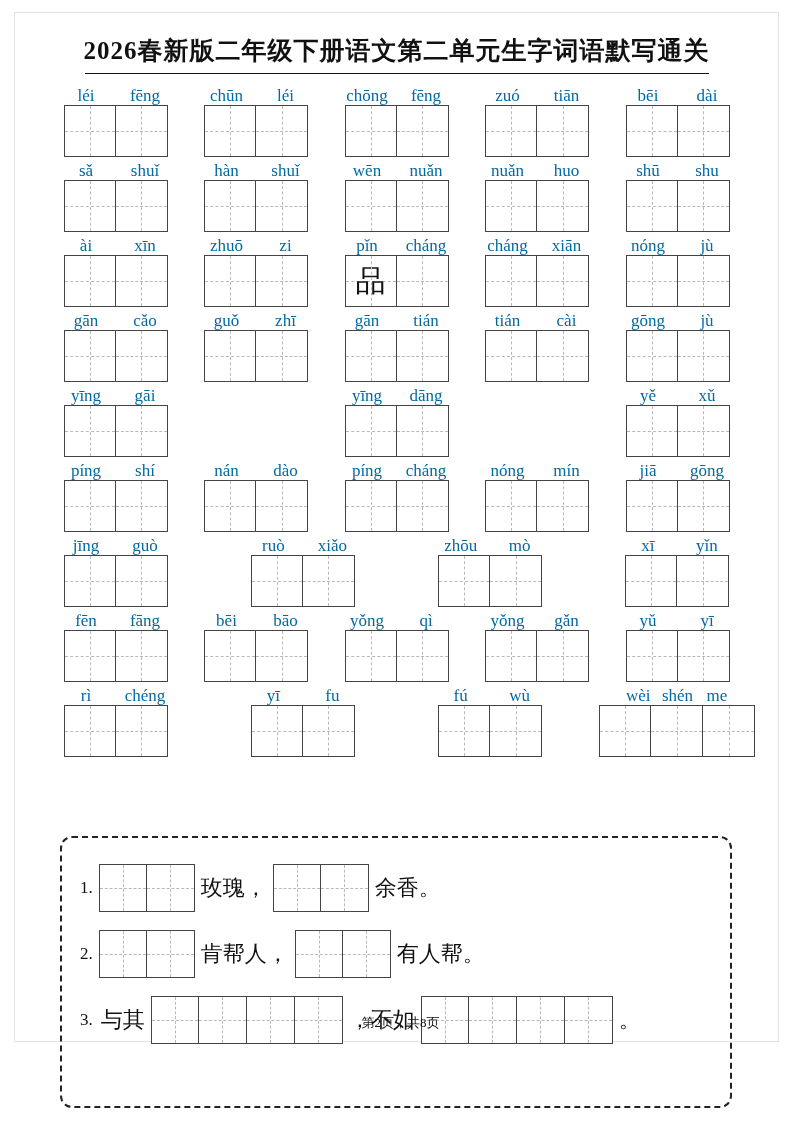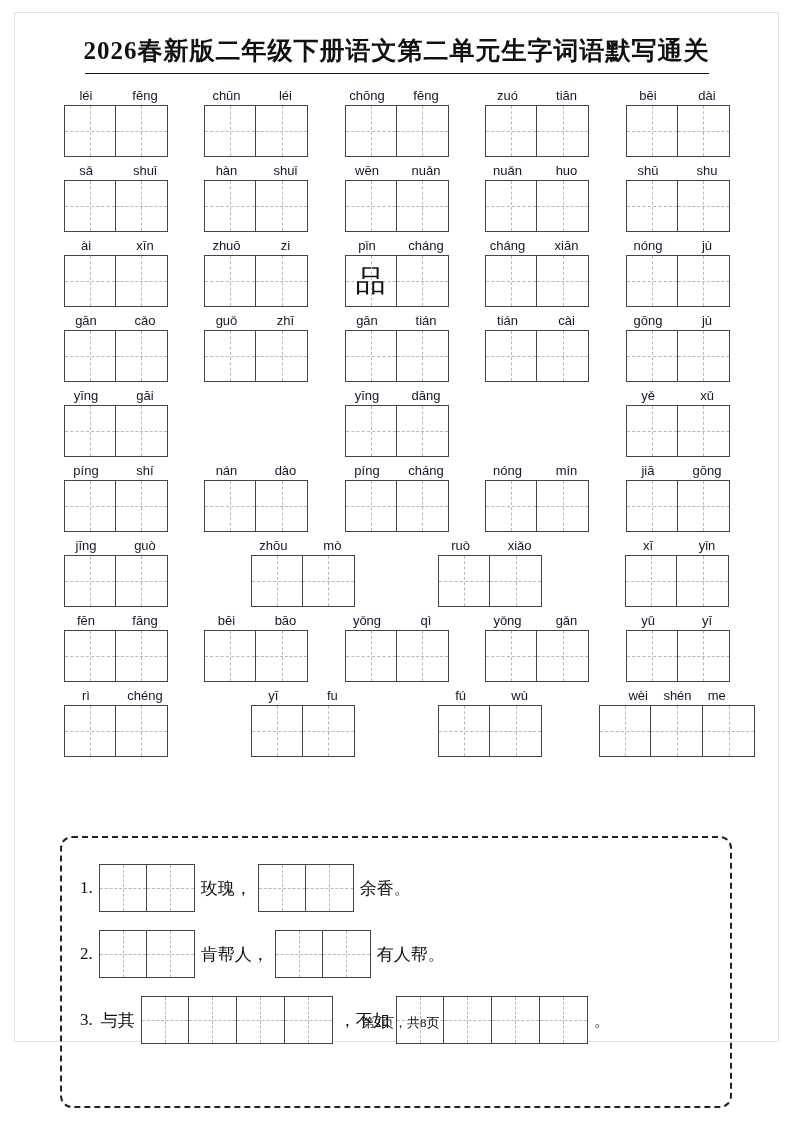--- a/index.html
+++ b/index.html
@@ -58,25 +58,25 @@
   }
   .word-cell {
     width: 118px;
     display: flex;
     flex-direction: column;
     align-items: center;
   }
   .pinyin {
     display: flex;
     width: 100%;
-    font-family: Liberation Sans, sans-serif;
-    font-size: 13px;
+    font-family: Liberation Serif, serif;
+    font-size: 17px;
     line-height: 16px;
     height: 17px;
-    color: #0f172a;
+    color: #0369a1;
   }
   .pinyin span {
     flex: 1;
     text-align: center;
     white-space: nowrap;
   }
   .boxes {
     display: flex;
   }
   .tzg {
@@ -138,21 +138,21 @@
     font-size: 16px;
   }
   .sentence-row:first-child { margin-top: 6px; }
   .s-num {
     font-size: 17px;
     font-family: "Liberation Serif", serif;
     margin-right: 4px;
     white-space: nowrap;
   }
   .s-text {
-    font-size: 17px;
+    font-size: 22px;
     font-family: "Liberation Serif", serif;
     margin: 0 4px;
     white-space: nowrap;
   }
   .grp {
     display: flex;
     margin: 0 2px;
   }
   .grp .tzg { width: 48px; height: 48px; }
 
@@ -593,36 +593,36 @@
             <div class="tzg">
               <div class="ch"></div>
             </div>
             <div class="tzg">
               <div class="ch"></div>
             </div>
           </div>
         </div>
         <div class="word-cell">
           <div class="pinyin">
+            <span>ruò</span>
+            <span>xiǎo</span>
+          </div>
+          <div class="boxes">
+            <div class="tzg">
+              <div class="ch"></div>
+            </div>
+            <div class="tzg">
+              <div class="ch"></div>
+            </div>
+          </div>
+        </div>
+        <div class="word-cell">
+          <div class="pinyin">
             <span>zhōu</span>
             <span>mò</span>
-          </div>
-          <div class="boxes">
-            <div class="tzg">
-              <div class="ch"></div>
-            </div>
-            <div class="tzg">
-              <div class="ch"></div>
-            </div>
-          </div>
-        </div>
-        <div class="word-cell">
-          <div class="pinyin">
-            <span>ruò</span>
-            <span>xiǎo</span>
           </div>
           <div class="boxes">
             <div class="tzg">
               <div class="ch"></div>
             </div>
             <div class="tzg">
               <div class="ch"></div>
             </div>
           </div>
         </div>

